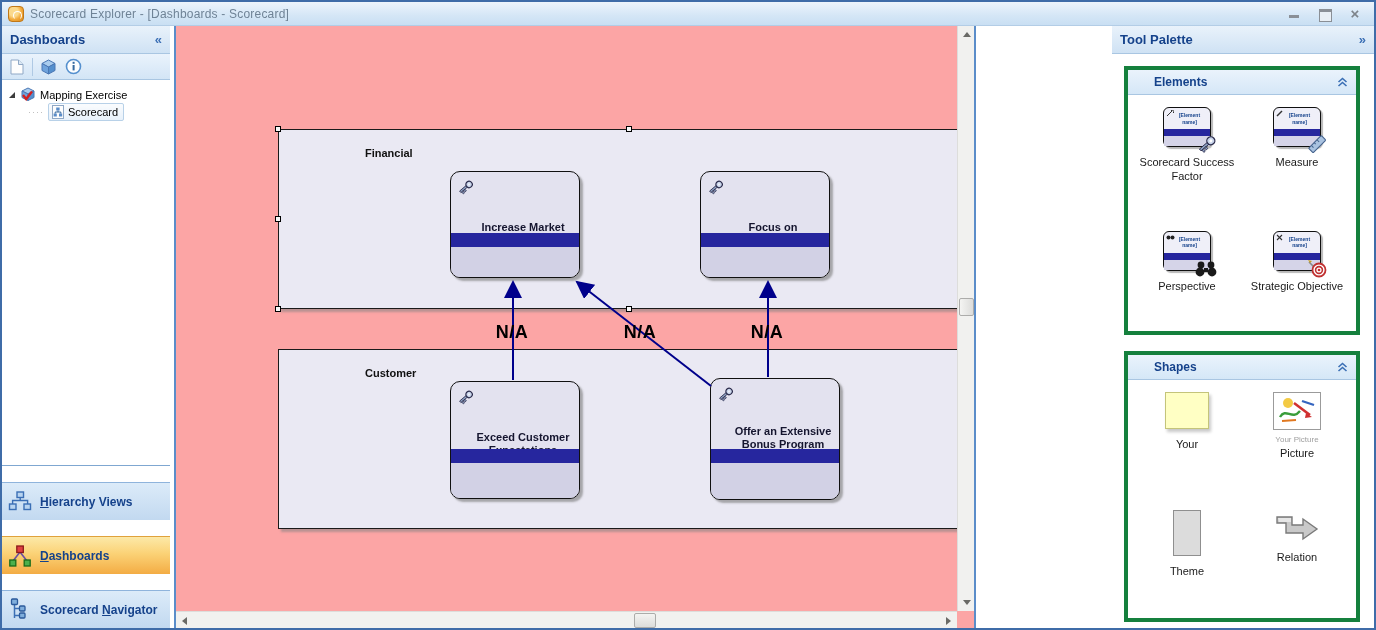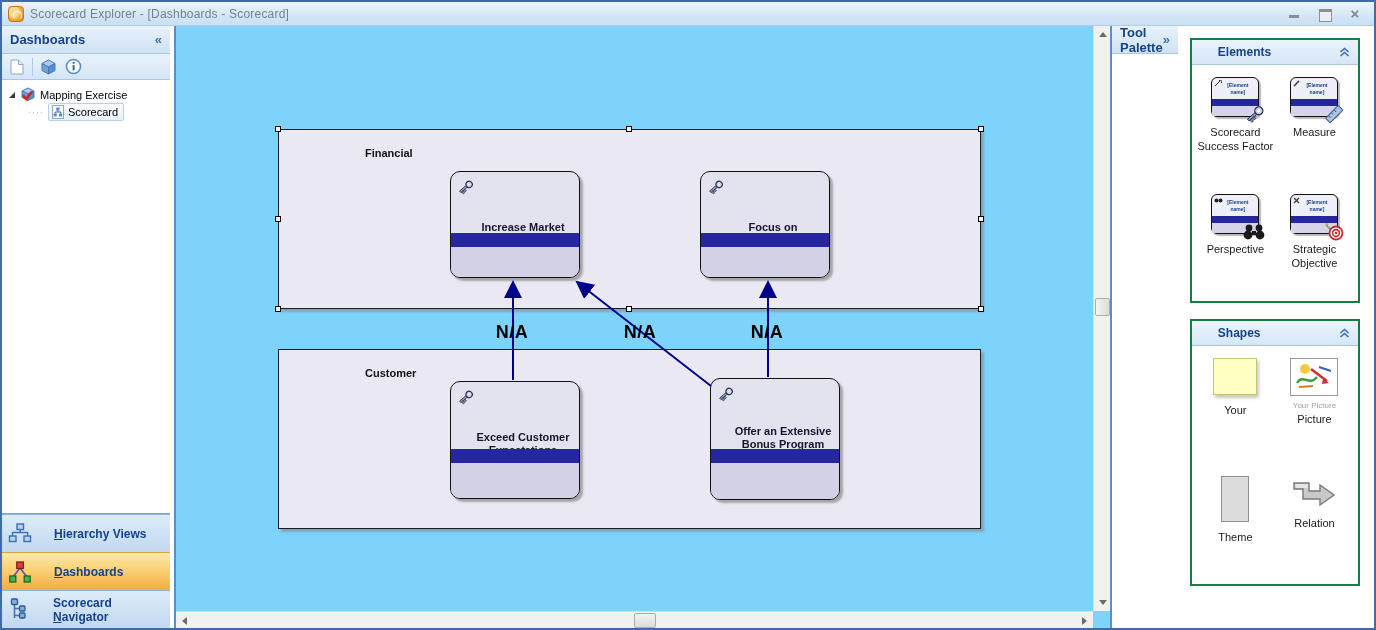--- a/index.html
+++ b/index.html
@@ -42,29 +42,29 @@
   .tb-sep { width:1px; height:18px; background:#AFC9E4; }
   .tb-btn { width:20px; height:20px; display:flex; align-items:center; justify-content:center; border-radius:3px; }
   .tree { flex:1 1 auto; background:#fff; padding:6px 4px; border-bottom:1px solid #7FA7D1; overflow:hidden; }
   .tree-row { display:flex; align-items:center; gap:4px; height:17px; font-size:11px; color:#000; }
   .tri-expanded { width:0; height:0; border-bottom:6px solid #3c3c3c; border-left:6px solid transparent; margin:0 1px 0 3px; }
   .tree-child { padding-left:22px; position:relative; }
   .dotline { color:#B9B9B9; font-size:9px; letter-spacing:1px; }
   .tree-sel { display:flex; align-items:center; gap:4px; padding:1px 5px 1px 3px;
     background:linear-gradient(#FAFCFE,#E8F1FA); border:1px solid #B8D1E8; border-radius:2px; }
   .left-nav { flex:0 0 auto; display:flex; flex-direction:column; }
-  .nav-item { height:38px; display:flex; align-items:center; gap:22px; padding:0 4px 0 6px;
-    background:linear-gradient(#DCEBF9,#C2D9F0); border-top:1px solid #8FB4DC; cursor:pointer; }
+  .nav-item { height:38px; display:flex; align-items:center; gap:8px; padding:0 4px 0 6px;
+    background:linear-gradient(#DCEBF9,#C2D9F0); border-top:1px solid #8FB4DC; cursor:pointer;margin-top:16px; }
   .nav-item.active { background:linear-gradient(#FCE9A8,#FBD276 45%,#F3AC44); border-top:1px solid #E0A23C; }
   .nav-label { color:#15428B; font-weight:bold; font-size:12px; }
   .nav-icon { width:24px; display:flex; justify-content:center; }
 
   
-  .canvas { position:absolute; left:172px; top:24px; bottom:0; width:938px;
-    border-left:2px solid #5B8DC9; border-right:2px solid #5B8DC9; background:#7dd3fc; }
+  .canvas { position:absolute; left:172px; top:24px; bottom:0; width:802px;
+    border-left:2px solid #5B8DC9; border-right:2px solid #5B8DC9; background:#fca5a5; }
   .diagram { position:absolute; left:0; top:0; right:17px; bottom:17px; overflow:hidden; }
   .perspective { position:absolute; background:#EAE9F3; border:1.5px solid #1A1A1A;
     box-shadow:3px 3px 2px rgba(130,130,130,.55); }
   .persp-label { position:absolute; left:86px; top:17px; font-weight:bold; font-size:11px; color:#101010; }
   .objective { position:absolute; width:130px; background:#E3E2EF; border:1.6px solid #101010;
     border-radius:10px; overflow:hidden; box-shadow:3px 3px 2px rgba(120,120,120,.6); cursor:pointer; }
   .obj-bar { position:absolute; left:0; right:0; top:58%; height:14px; background:#26269E; }
   .obj-footer { position:absolute; left:0; right:0; top:calc(58% + 14px); bottom:0; background:#D2D1E5; }
   .obj-label { position:absolute; top:9px; left:22px; right:6px; text-align:center;
     font-weight:bold; font-size:11px; line-height:1.22; color:#14142E;margin-top:40px; }
@@ -85,23 +85,23 @@
   .tri-down  { border-left:4px solid transparent; border-right:4px solid transparent; border-top:5px solid #6A6A66; }
   .tri-left  { border-top:4px solid transparent; border-bottom:4px solid transparent; border-right:5px solid #6A6A66; }
   .tri-right { border-top:4px solid transparent; border-bottom:4px solid transparent; border-left:5px solid #6A6A66; }
   .v-thumb { position:absolute; left:1px; width:15px; height:18px; top:272px;
     background:linear-gradient(90deg,#F4F4F2,#DCDCDA); border:1px solid #ACACAA; border-radius:2px; }
   .h-thumb { position:absolute; top:1px; height:15px; width:22px; left:458px;
     background:linear-gradient(#F4F4F2,#DCDCDA); border:1px solid #ACACAA; border-radius:2px; }
 
   
   .right-panel { position:absolute; right:0; top:24px; bottom:0; width:262px;
-    background:#fff; display:flex; flex-direction:row; }
+    background:#fff; display:flex; flex-direction:column; }
   .rp-body { flex:1; padding:12px 14px 0 12px; overflow:hidden; }
-  .group { border:2px solid #15803d; background:#fff; }
+  .group { border:4px solid #15803d; background:#fff; }
   .group + .group { margin-top:16px; }
   .group-header { height:25px; background:linear-gradient(#EAF3FC,#D5E7F7);
     border-bottom:1px solid #A9C6E2; display:flex; align-items:center; padding:0 8px 0 26px;
     color:#15428B; font-weight:bold; font-size:12px; }
   .group-chevs { margin-left:auto; display:flex; flex-direction:column; line-height:5px; color:#3B6FB5;
     font-size:10px; cursor:pointer; }
   .group-body { display:grid; grid-template-columns:1fr 1fr; padding:12px 4px 10px; row-gap:20px; }
   .grp-elements .group-body { height:236px; }
   .grp-shapes  .group-body { height:238px; }
   .pal-item { display:flex; flex-direction:column; align-items:center; gap:9px; cursor:pointer; }

